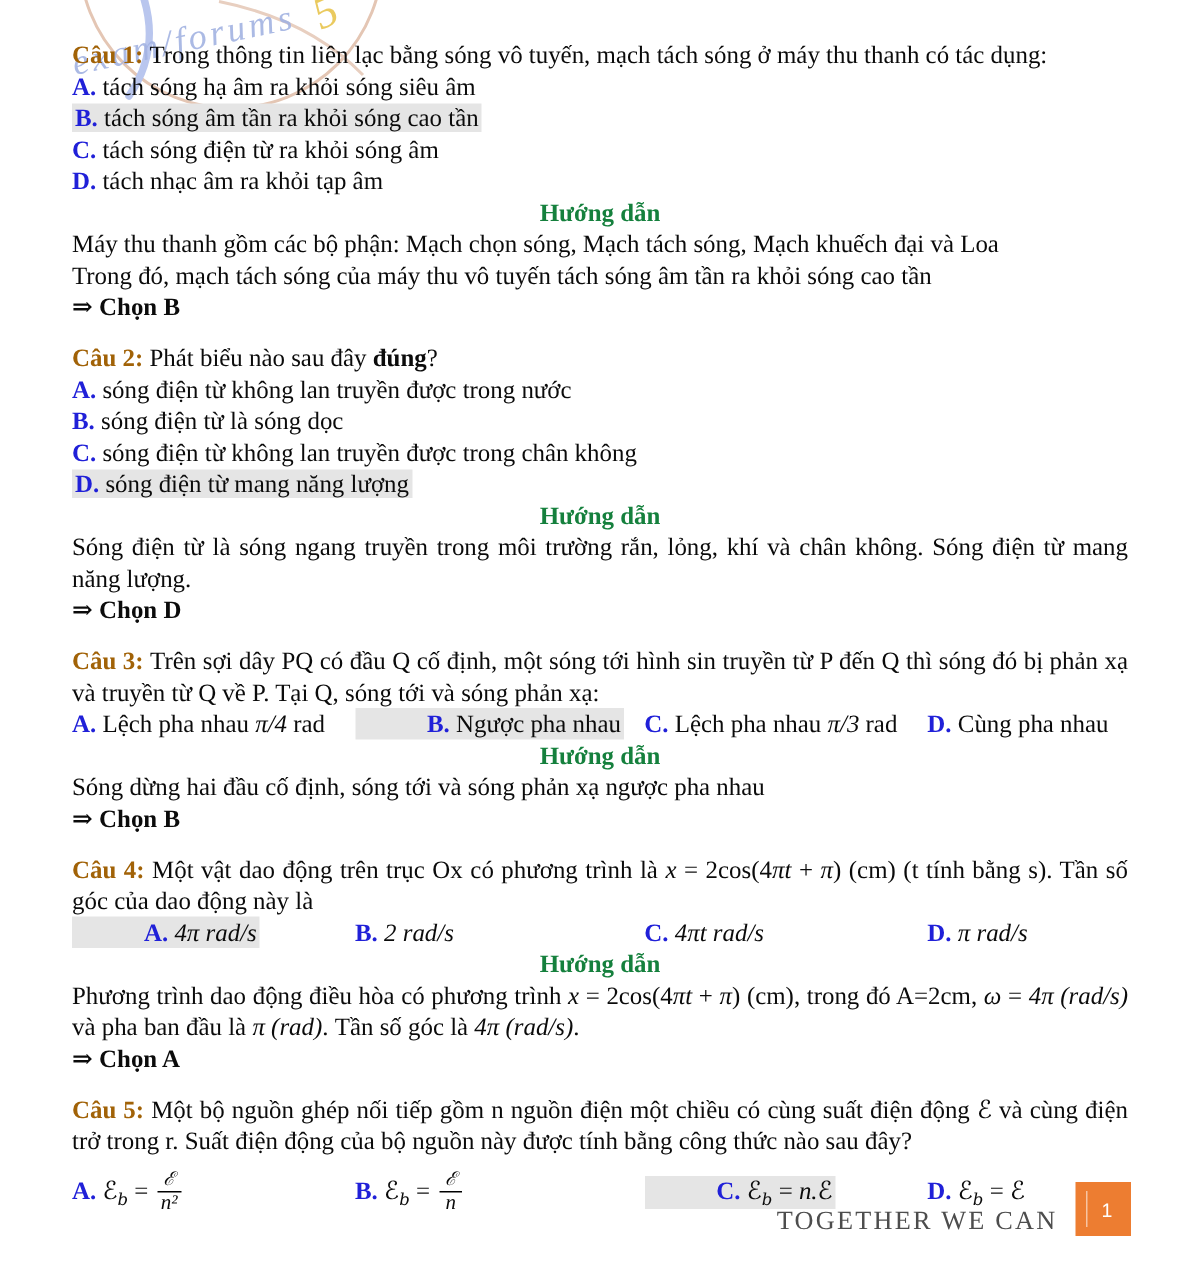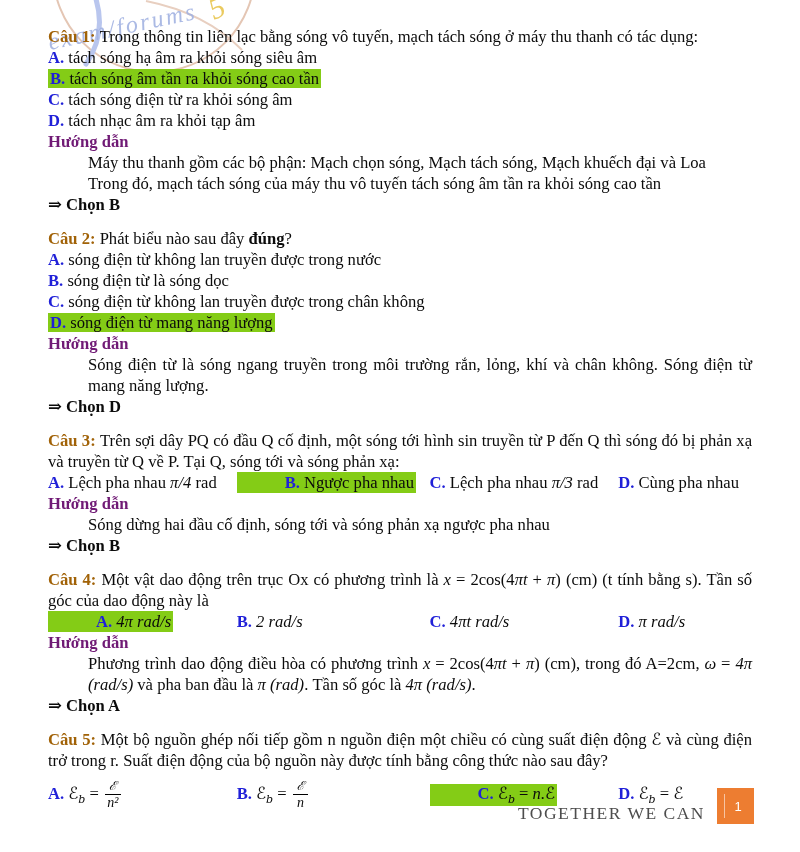--- a/index.html
+++ b/index.html
@@ -16,30 +16,30 @@
     font-size:16.6px; line-height:21px;
   }
   .q { margin-bottom:13px; }
   .q-title { text-align:justify; }
   .q-label { color:#a16207; font-weight:bold; }
   .bold { font-weight:bold; }
   .opt-letter { color:#2020d8; font-weight:bold; }
   .opt-line { }
   .opts-row { display:grid; grid-template-columns:26.8% 27.4% 26.8% 19%; }
   .opts-row.tall { align-items:center; min-height:48px; line-height:normal; }
-  .hl { background:#84cc16; padding:0 2px; }
+  .hl { background:#e5e5e5; padding:0 2px; }
   .opt-cell .hl { display:inline-block;padding-left:48px; }
   .math { font-style:italic; }
   .scr { font-style:italic; font-family:"DejaVu Serif","DejaVu Sans",serif; }
   sub.mb { font-size:11px; font-style:italic; }
   .frac { display:inline-block; vertical-align:middle; text-align:center; margin:0 2px; font-style:italic; line-height:1.05; }
   .frac .num { display:block; font-size:12.5px; padding:0 4px 1px; border-bottom:1.3px solid #000; }
   .frac .den { display:block; font-size:14px; padding-top:1px; }
-  .guide { color:#701a75; font-weight:bold; }
-  .sol { text-align:justify;margin-left:40px; }
+  .guide { text-align:center; color:#15803d; font-weight:bold; }
+  .sol { text-align:justify; }
   .answer { font-weight:bold; }
   .footer { position:absolute; top:788px; right:46px; z-index:2; display:flex; align-items:flex-end; }
   .motto { color:#4d4d4d; font-size:17.5px; letter-spacing:1.5px; margin-right:12px; }
   .page-box { width:37px; height:36px; background:#ED7D31; position:relative; display:flex; align-items:center; justify-content:center; }
   .page-box .vline { position:absolute; left:7px; top:6px; bottom:6px; width:1px; background:rgba(255,255,255,0.55); }
   .page-num { color:#ffffff; font-size:13px; font-family:"Liberation Sans",sans-serif; margin-left:5px; }
 </style>
 </head>
 <body>
 

